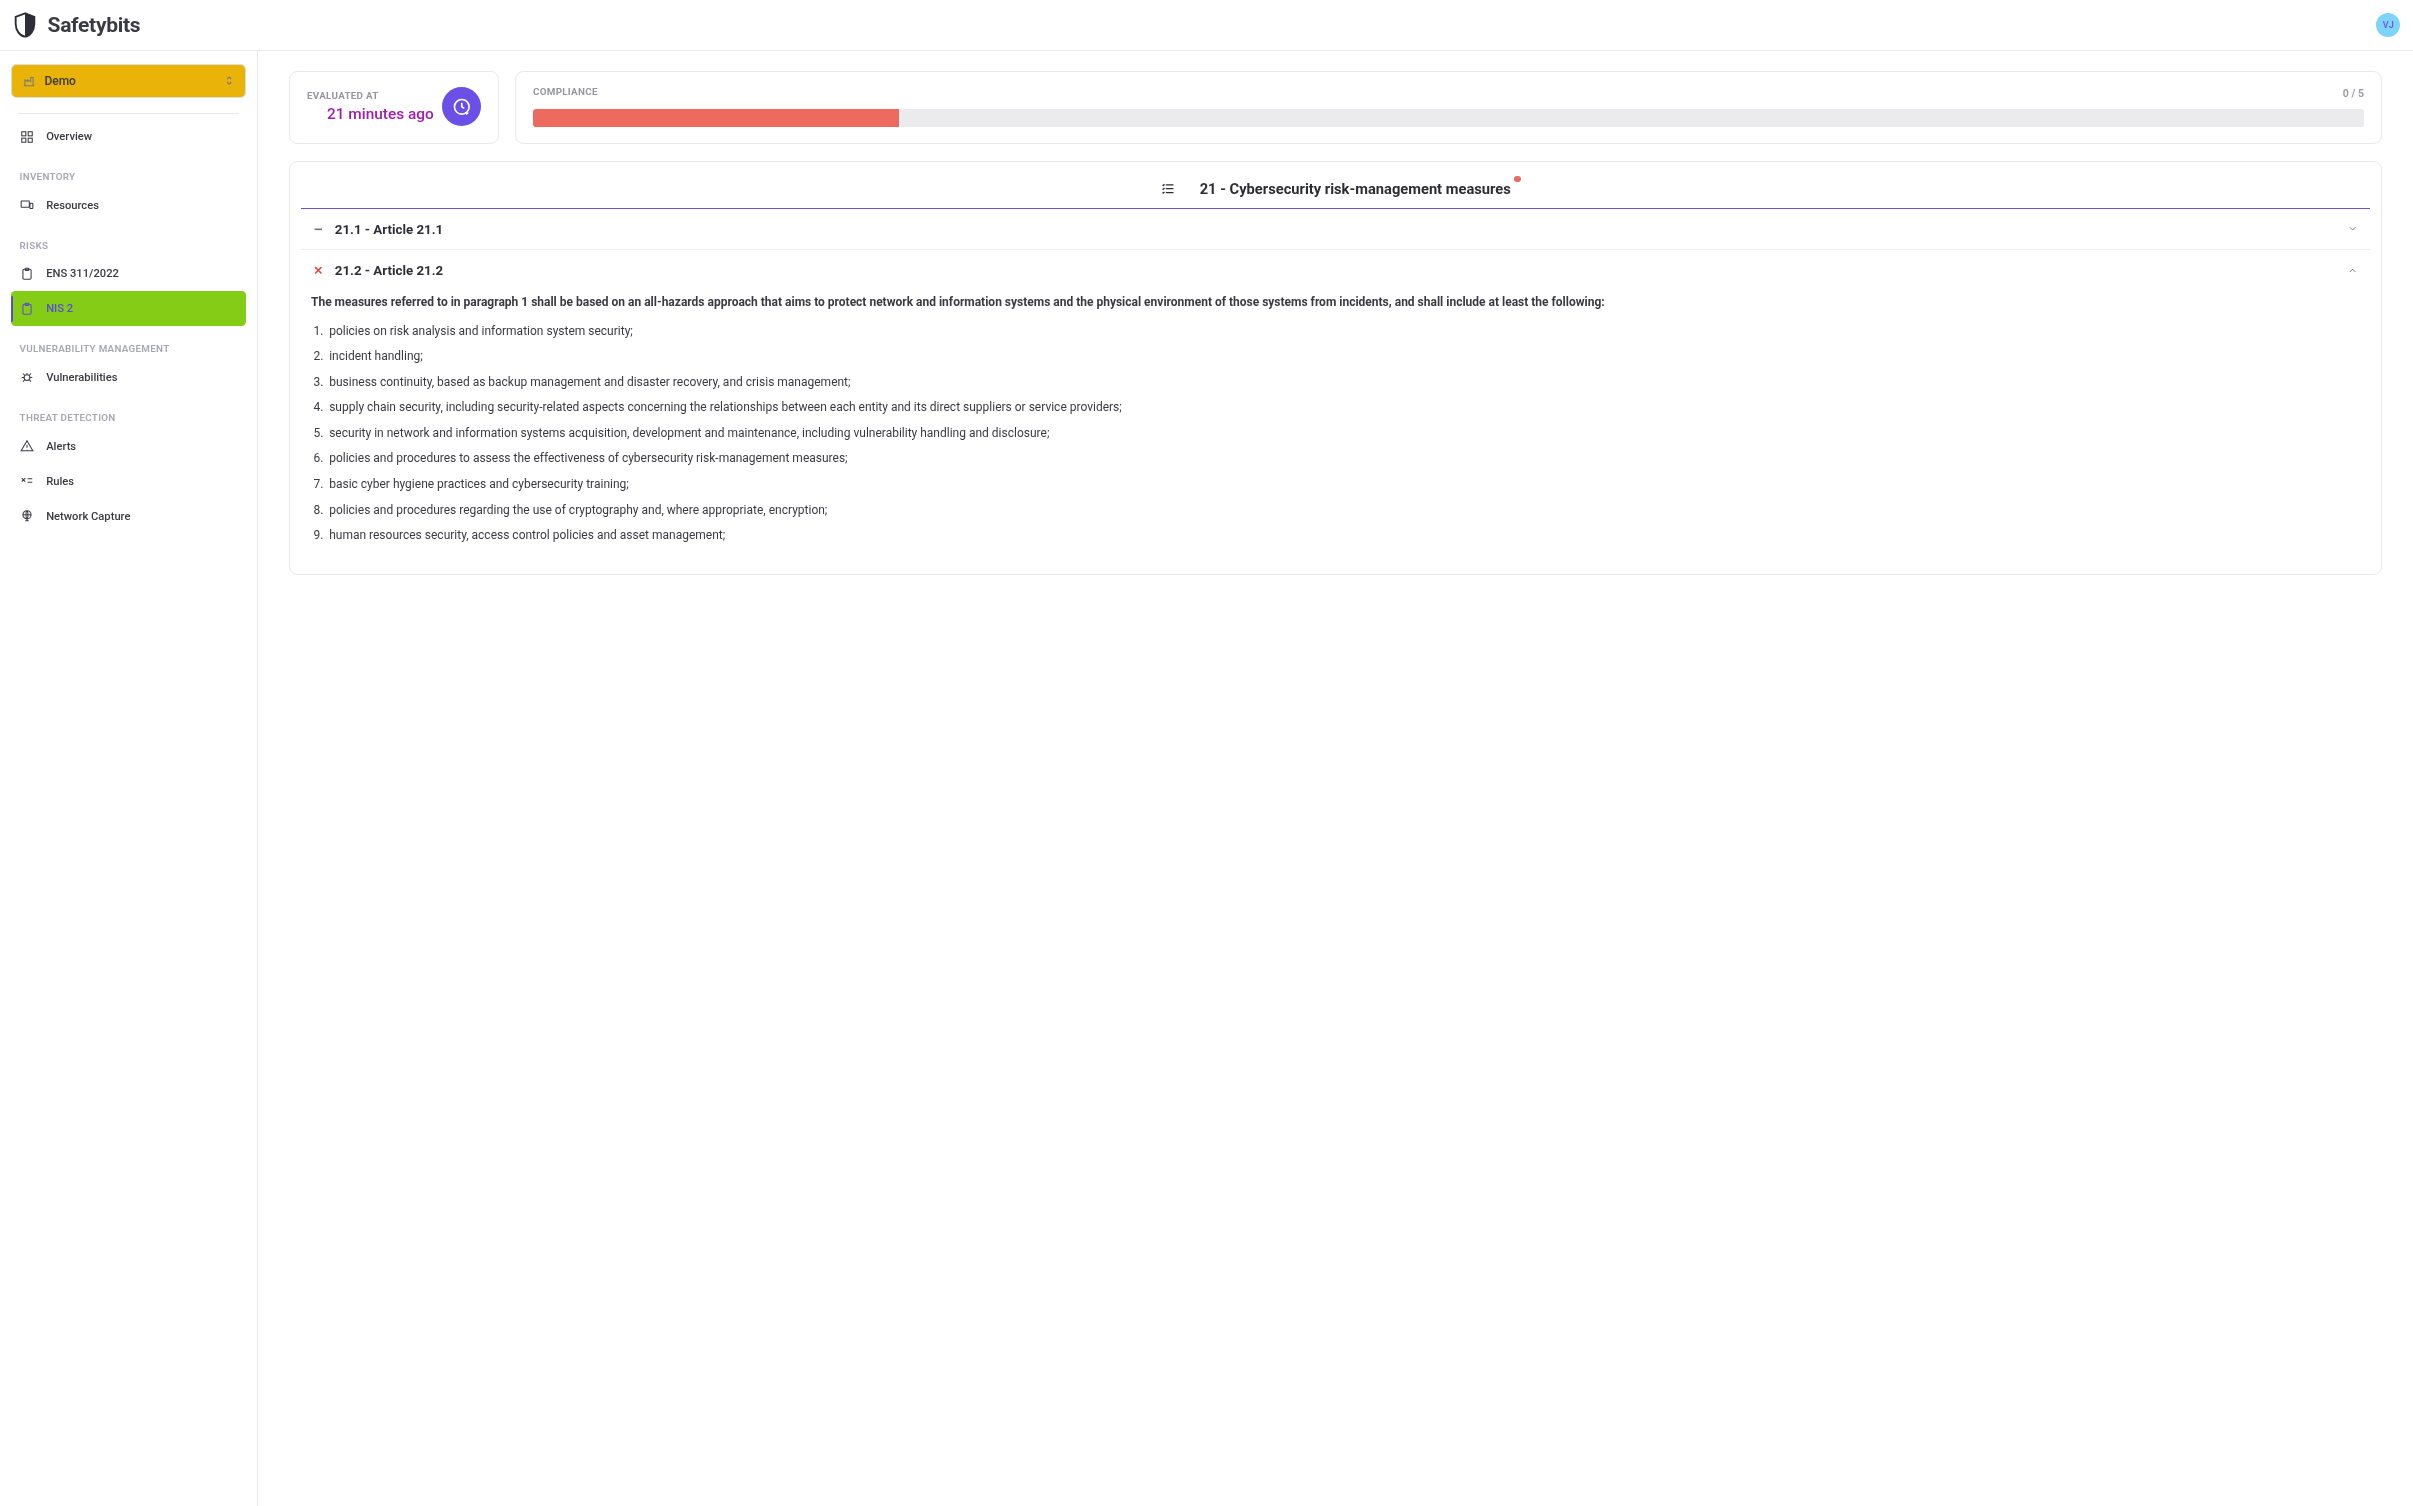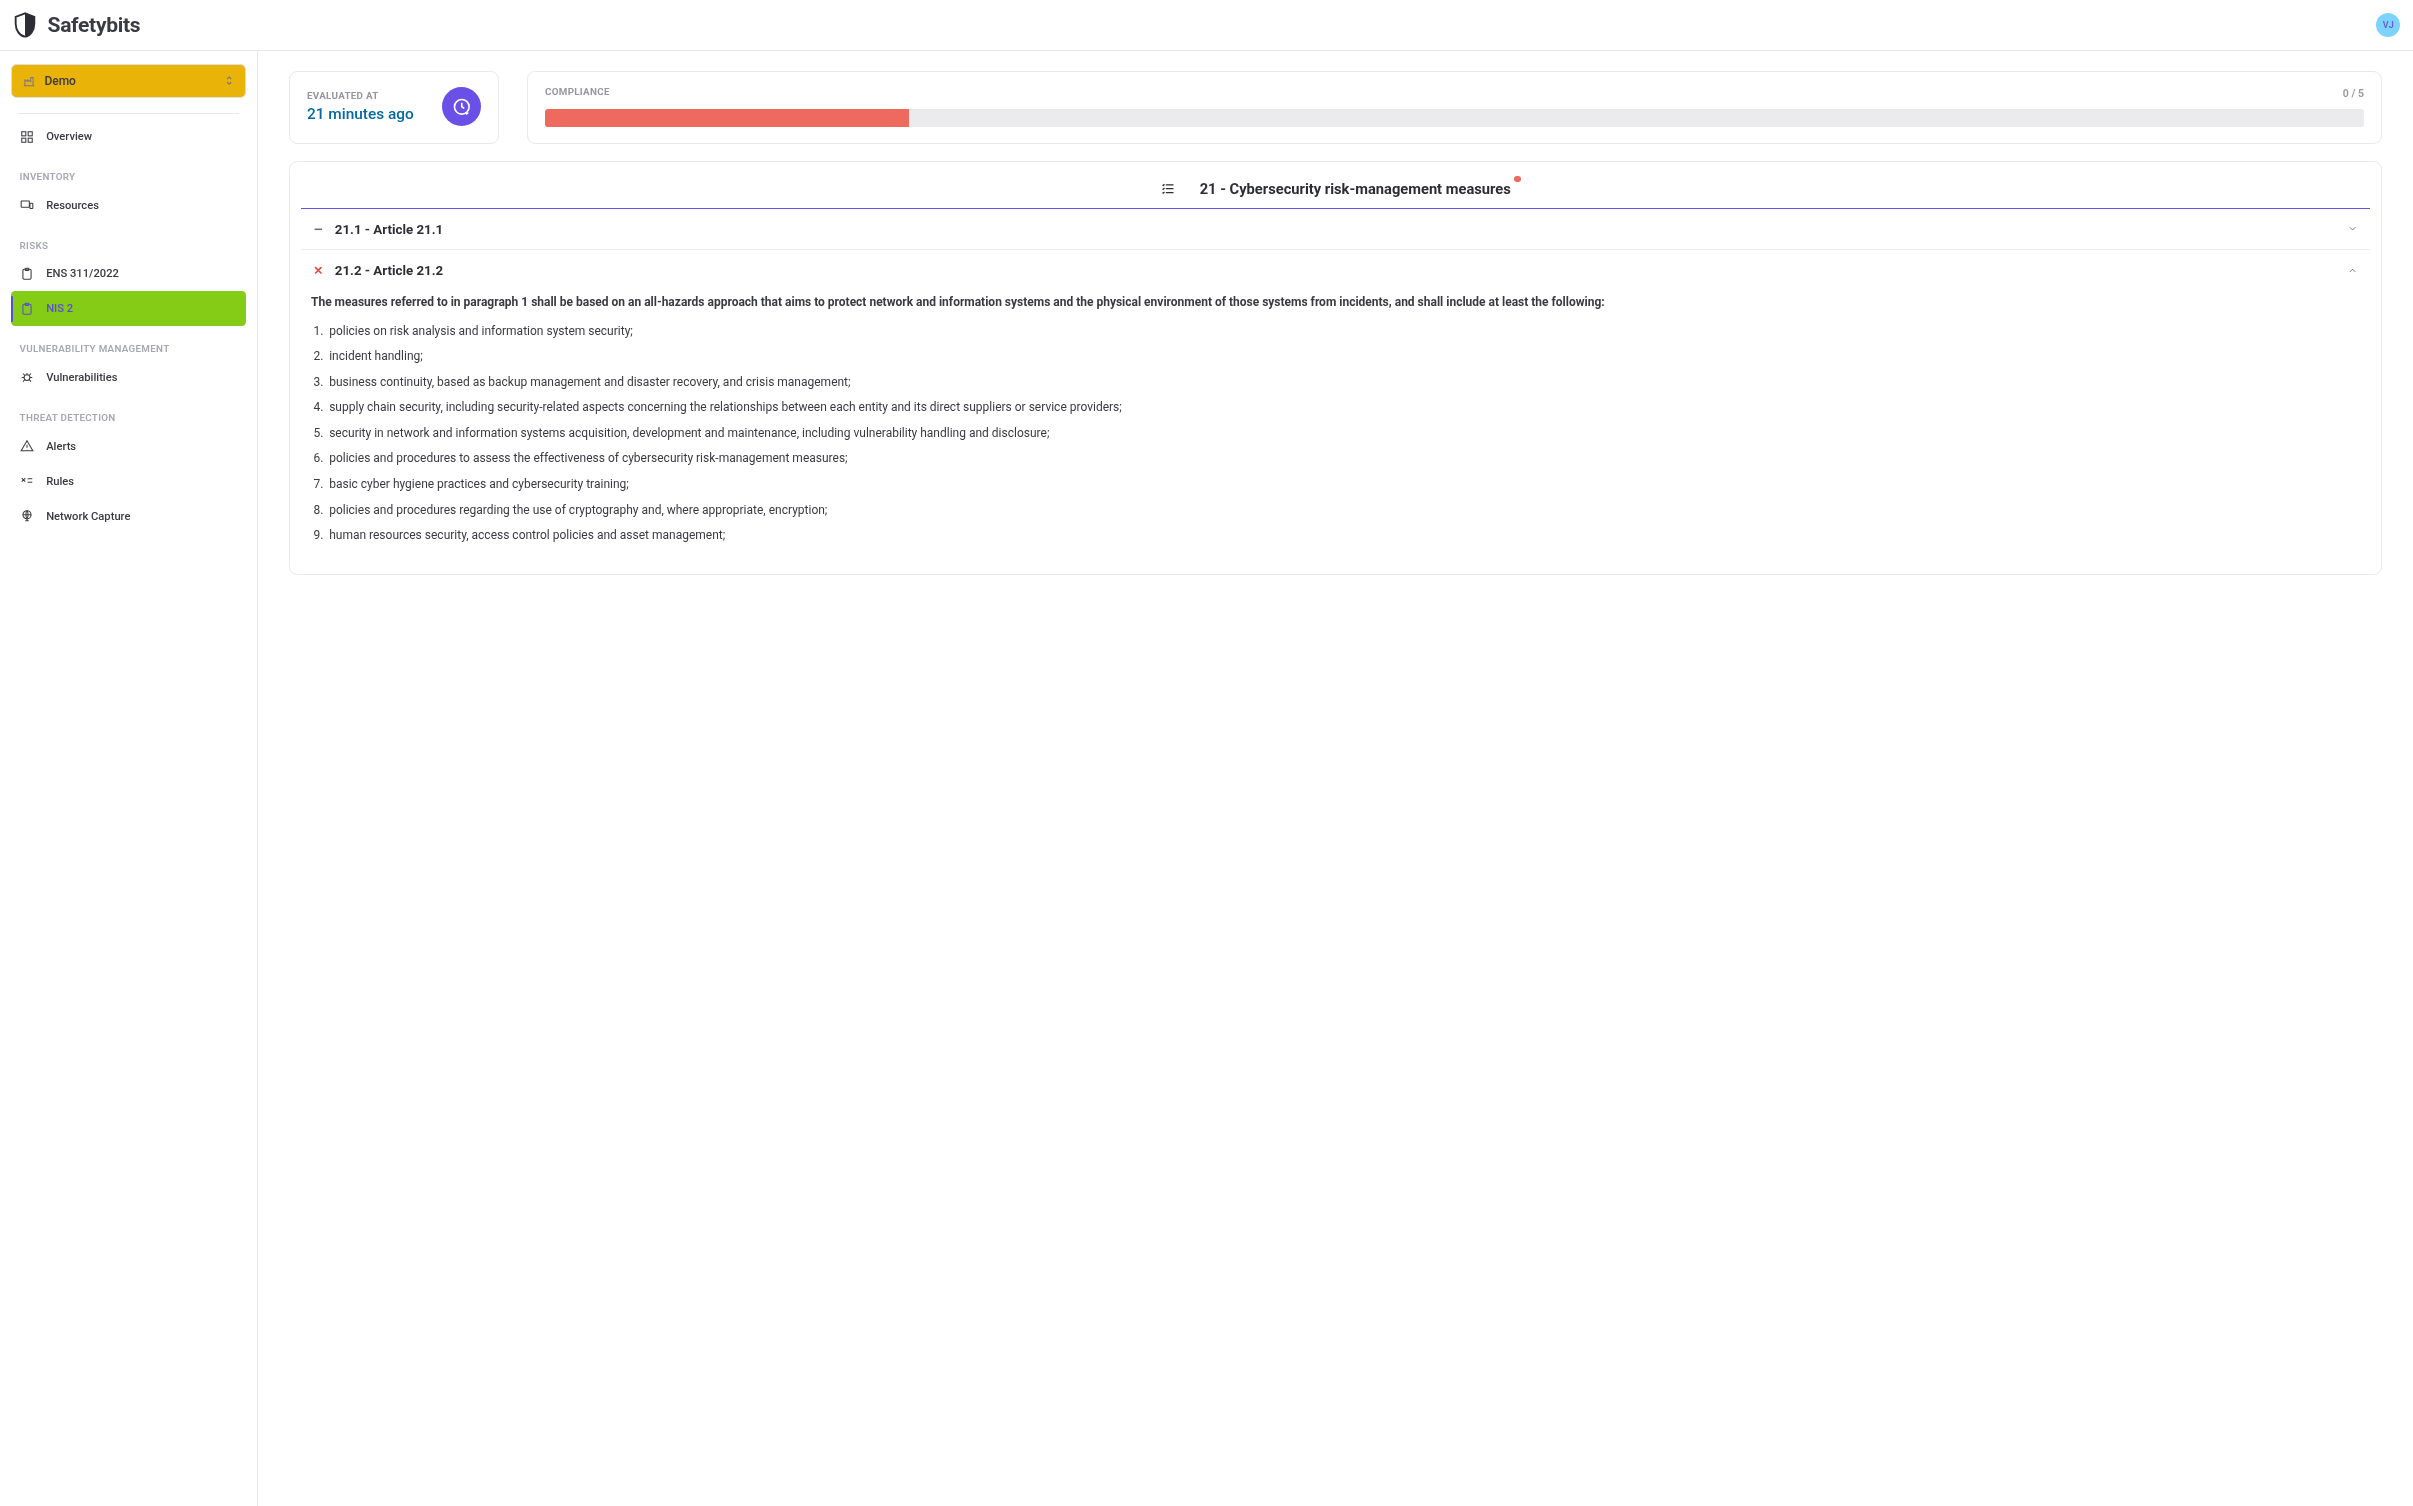--- a/index.html
+++ b/index.html
@@ -28,25 +28,25 @@
 .nav-item { display: flex; align-items: center; gap: 11.2px; padding: 9.8px 8.4px; border-radius: 4.2px; cursor: pointer; color: #3a3a42; font-size: 11.2px; font-weight: 500; position: relative; }
 .nav-item .icon { width: 15.4px; height: 15.4px; display: flex; align-items: center; justify-content: center; color: #3a3a42; }
 .nav-item.active { background: #84cc16; color: #5b4cd6; }
 .nav-item.active .icon { color: #5b4cd6; }
 .nav-item.active::before { content: ""; position: absolute; left: -0.7px; top: 4.2px; bottom: 4.2px; width: 2.1px; background: #5b4cd6; border-radius: 1.4px; }
 .nav-heading { font-size: 9.8px; font-weight: 600; color: #a7a7b4; letter-spacing: 0.3px; padding: 17px 8.4px 5.6px 8.4px; }
 
 
 .page-title { font-size: 26px; font-weight: 700; letter-spacing: -0.6px; margin-bottom: 17px; color: #2d2d35; }
 
-.stat-row { display: flex; gap: 28px; margin-bottom: 17px; }
+.stat-row { display: flex; gap: 16px; margin-bottom: 17px; }
 .card { border: 0.7px solid #e8e8ed; border-radius: 8.4px; padding: 14px 17px 15.4px 17px; }
 .card-eval { flex: 0 0 210px; display: flex; align-items: center; justify-content: space-between; }
 .stat-label { font-size: 9.8px; font-weight: 700; color: #96969f; letter-spacing: 0.3px; margin-bottom: 4.2px; }
-.stat-value { font-size: 15.4px; font-weight: 500; color: #0369a1; }
+.stat-value { font-size: 15.4px; font-weight: 500; color: #a21caf; margin-left: 20px; }
 .refresh-btn { width: 39px; height: 39px; border-radius: 50%; background: #6b50e8; display: flex; align-items: center; justify-content: center; cursor: pointer; color: #fff; }
 .card-compliance { flex: 1; }
 .compliance-head { display: flex; justify-content: space-between; align-items: center; margin-bottom: 8.4px; }
 .compliance-count { font-size: 10.5px; font-weight: 600; color: #96969f; }
 .progress { height: 18px; background: #ebebee; border-radius: 2.8px; overflow: hidden; }
 .progress-fill { height: 100%; background: #ee6a5f; border-radius: 2.8px 0 0 2.8px; }
 
 .section-card { border: 0.7px solid #e8e8ed; border-radius: 8.4px; padding: 11.2px 11.2px 17px 11.2px; }
 .section-title { display: flex; align-items: center; justify-content: center; gap: 24px; font-size: 14.7px; font-weight: 700; color: #2d2d35; padding: 7px 0 9.8px 0; position: relative; }
 .section-title-text { position: relative; }

